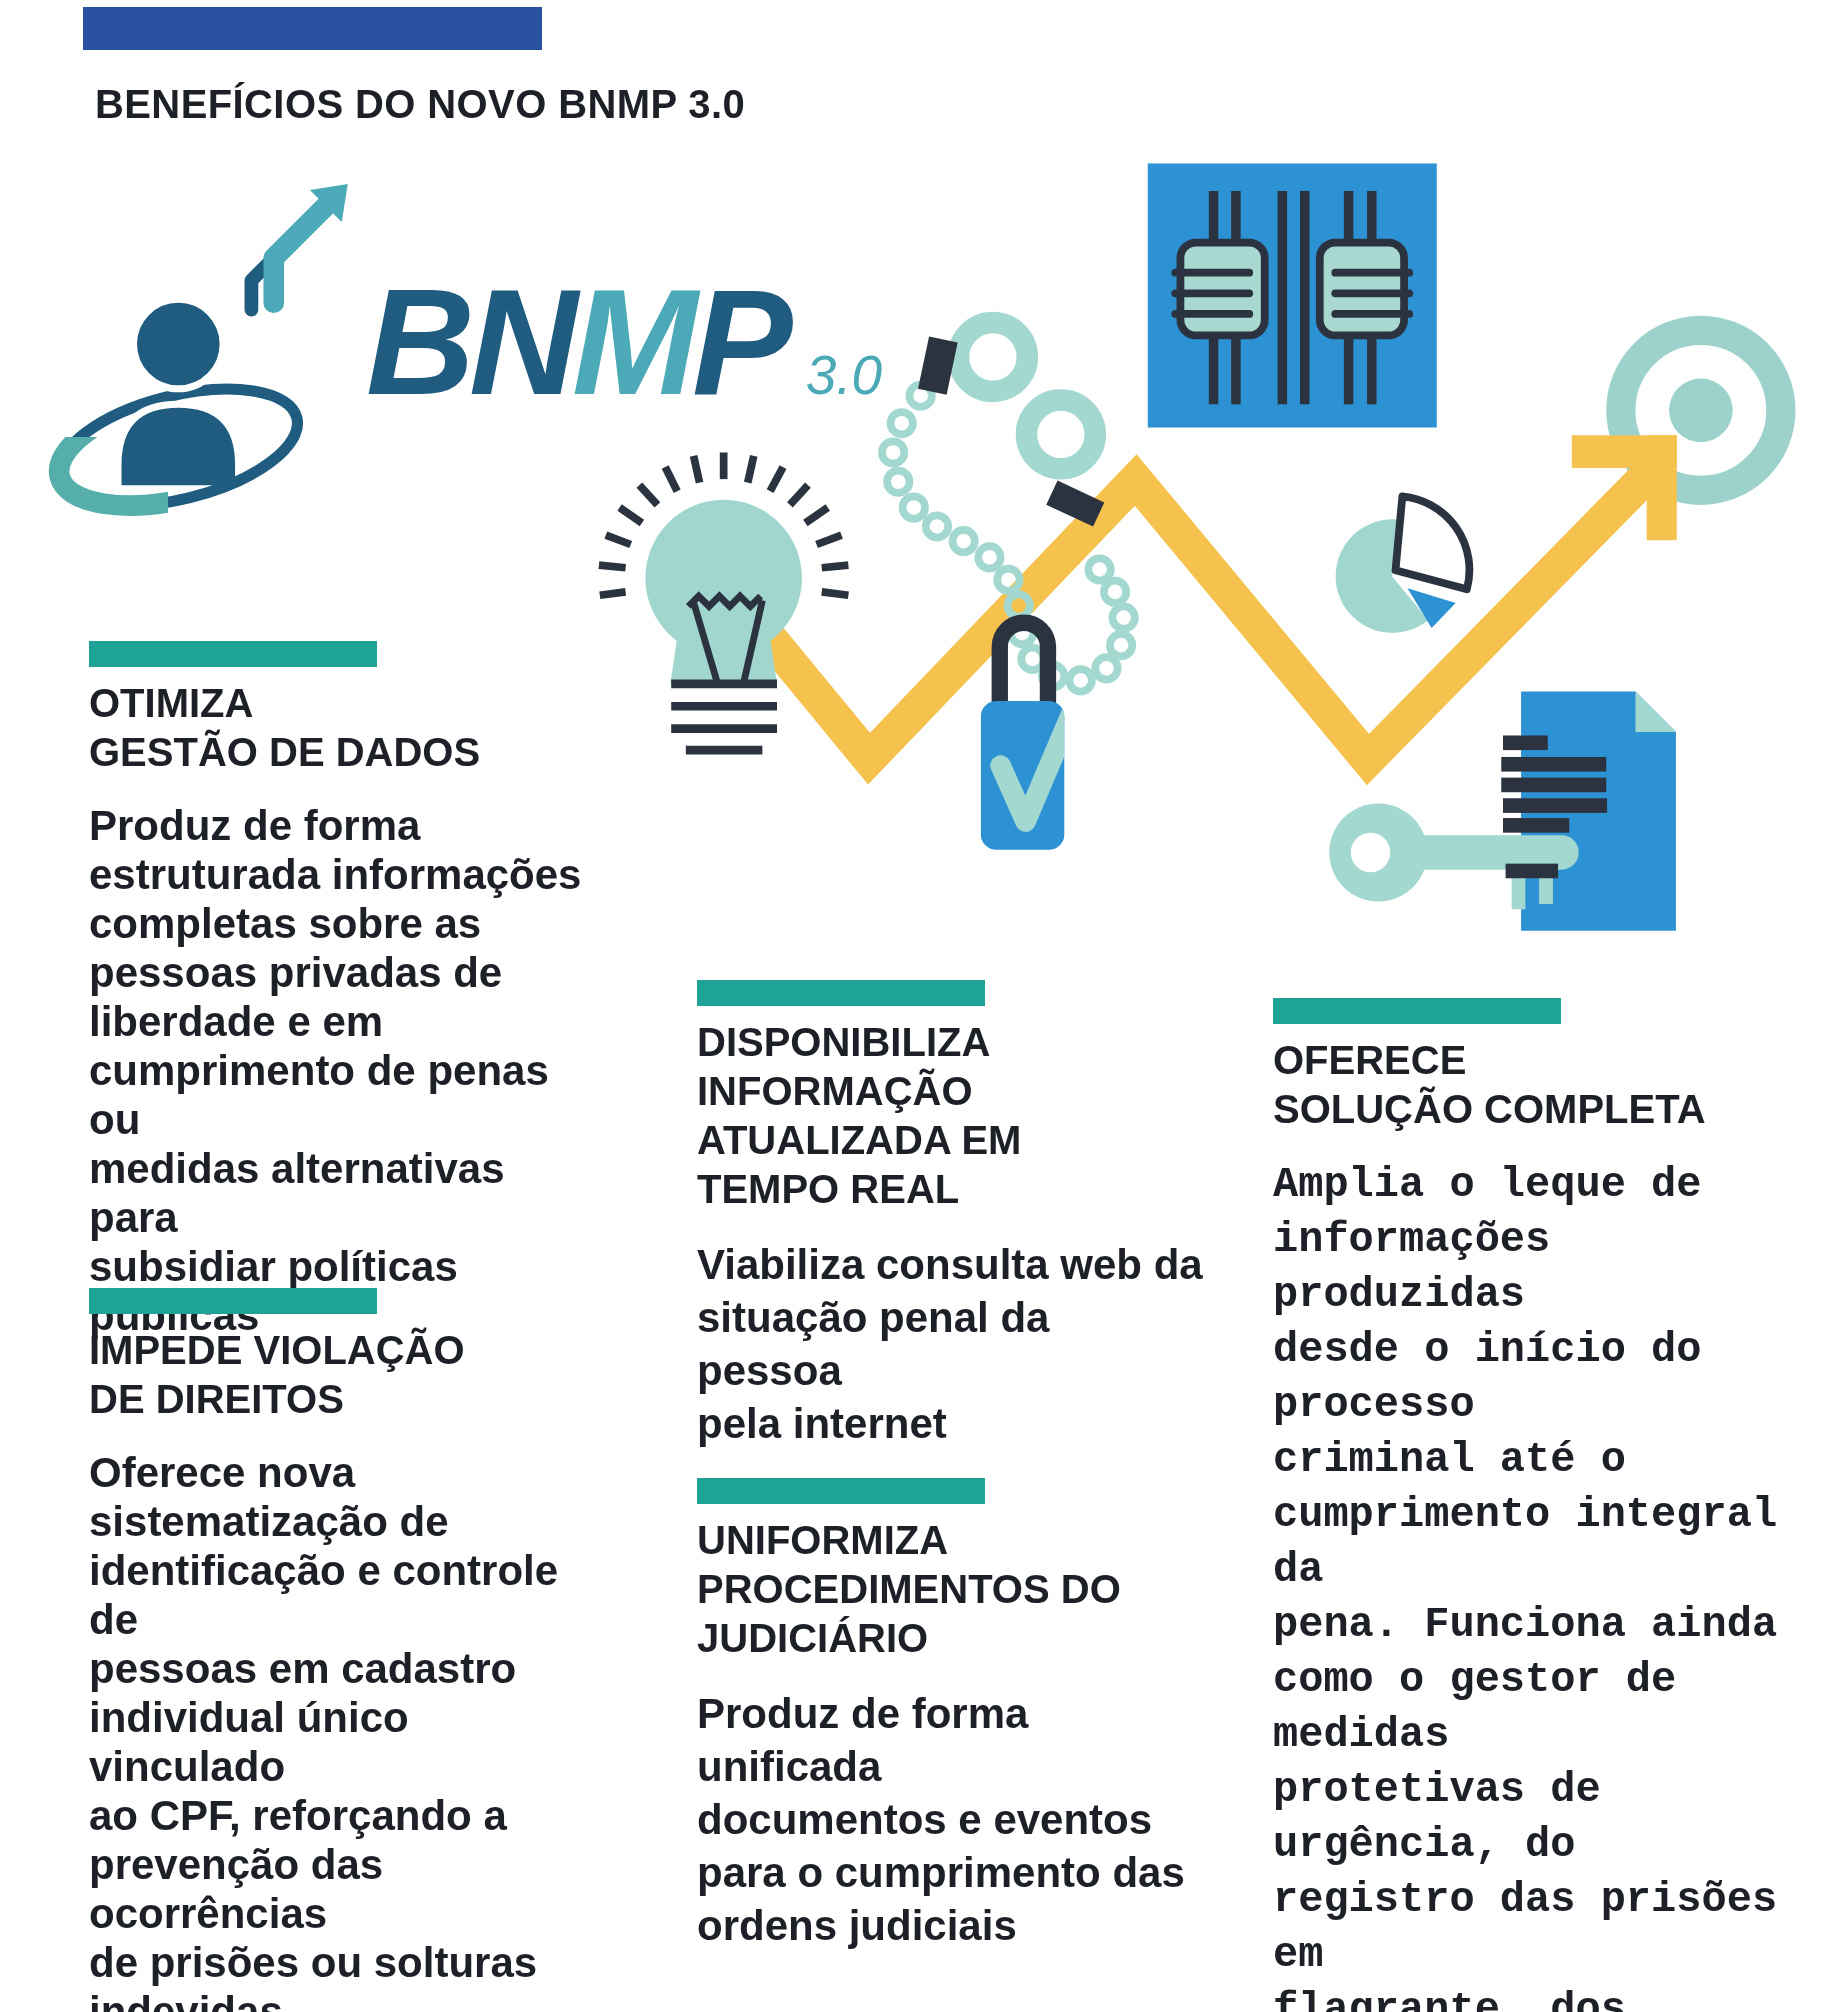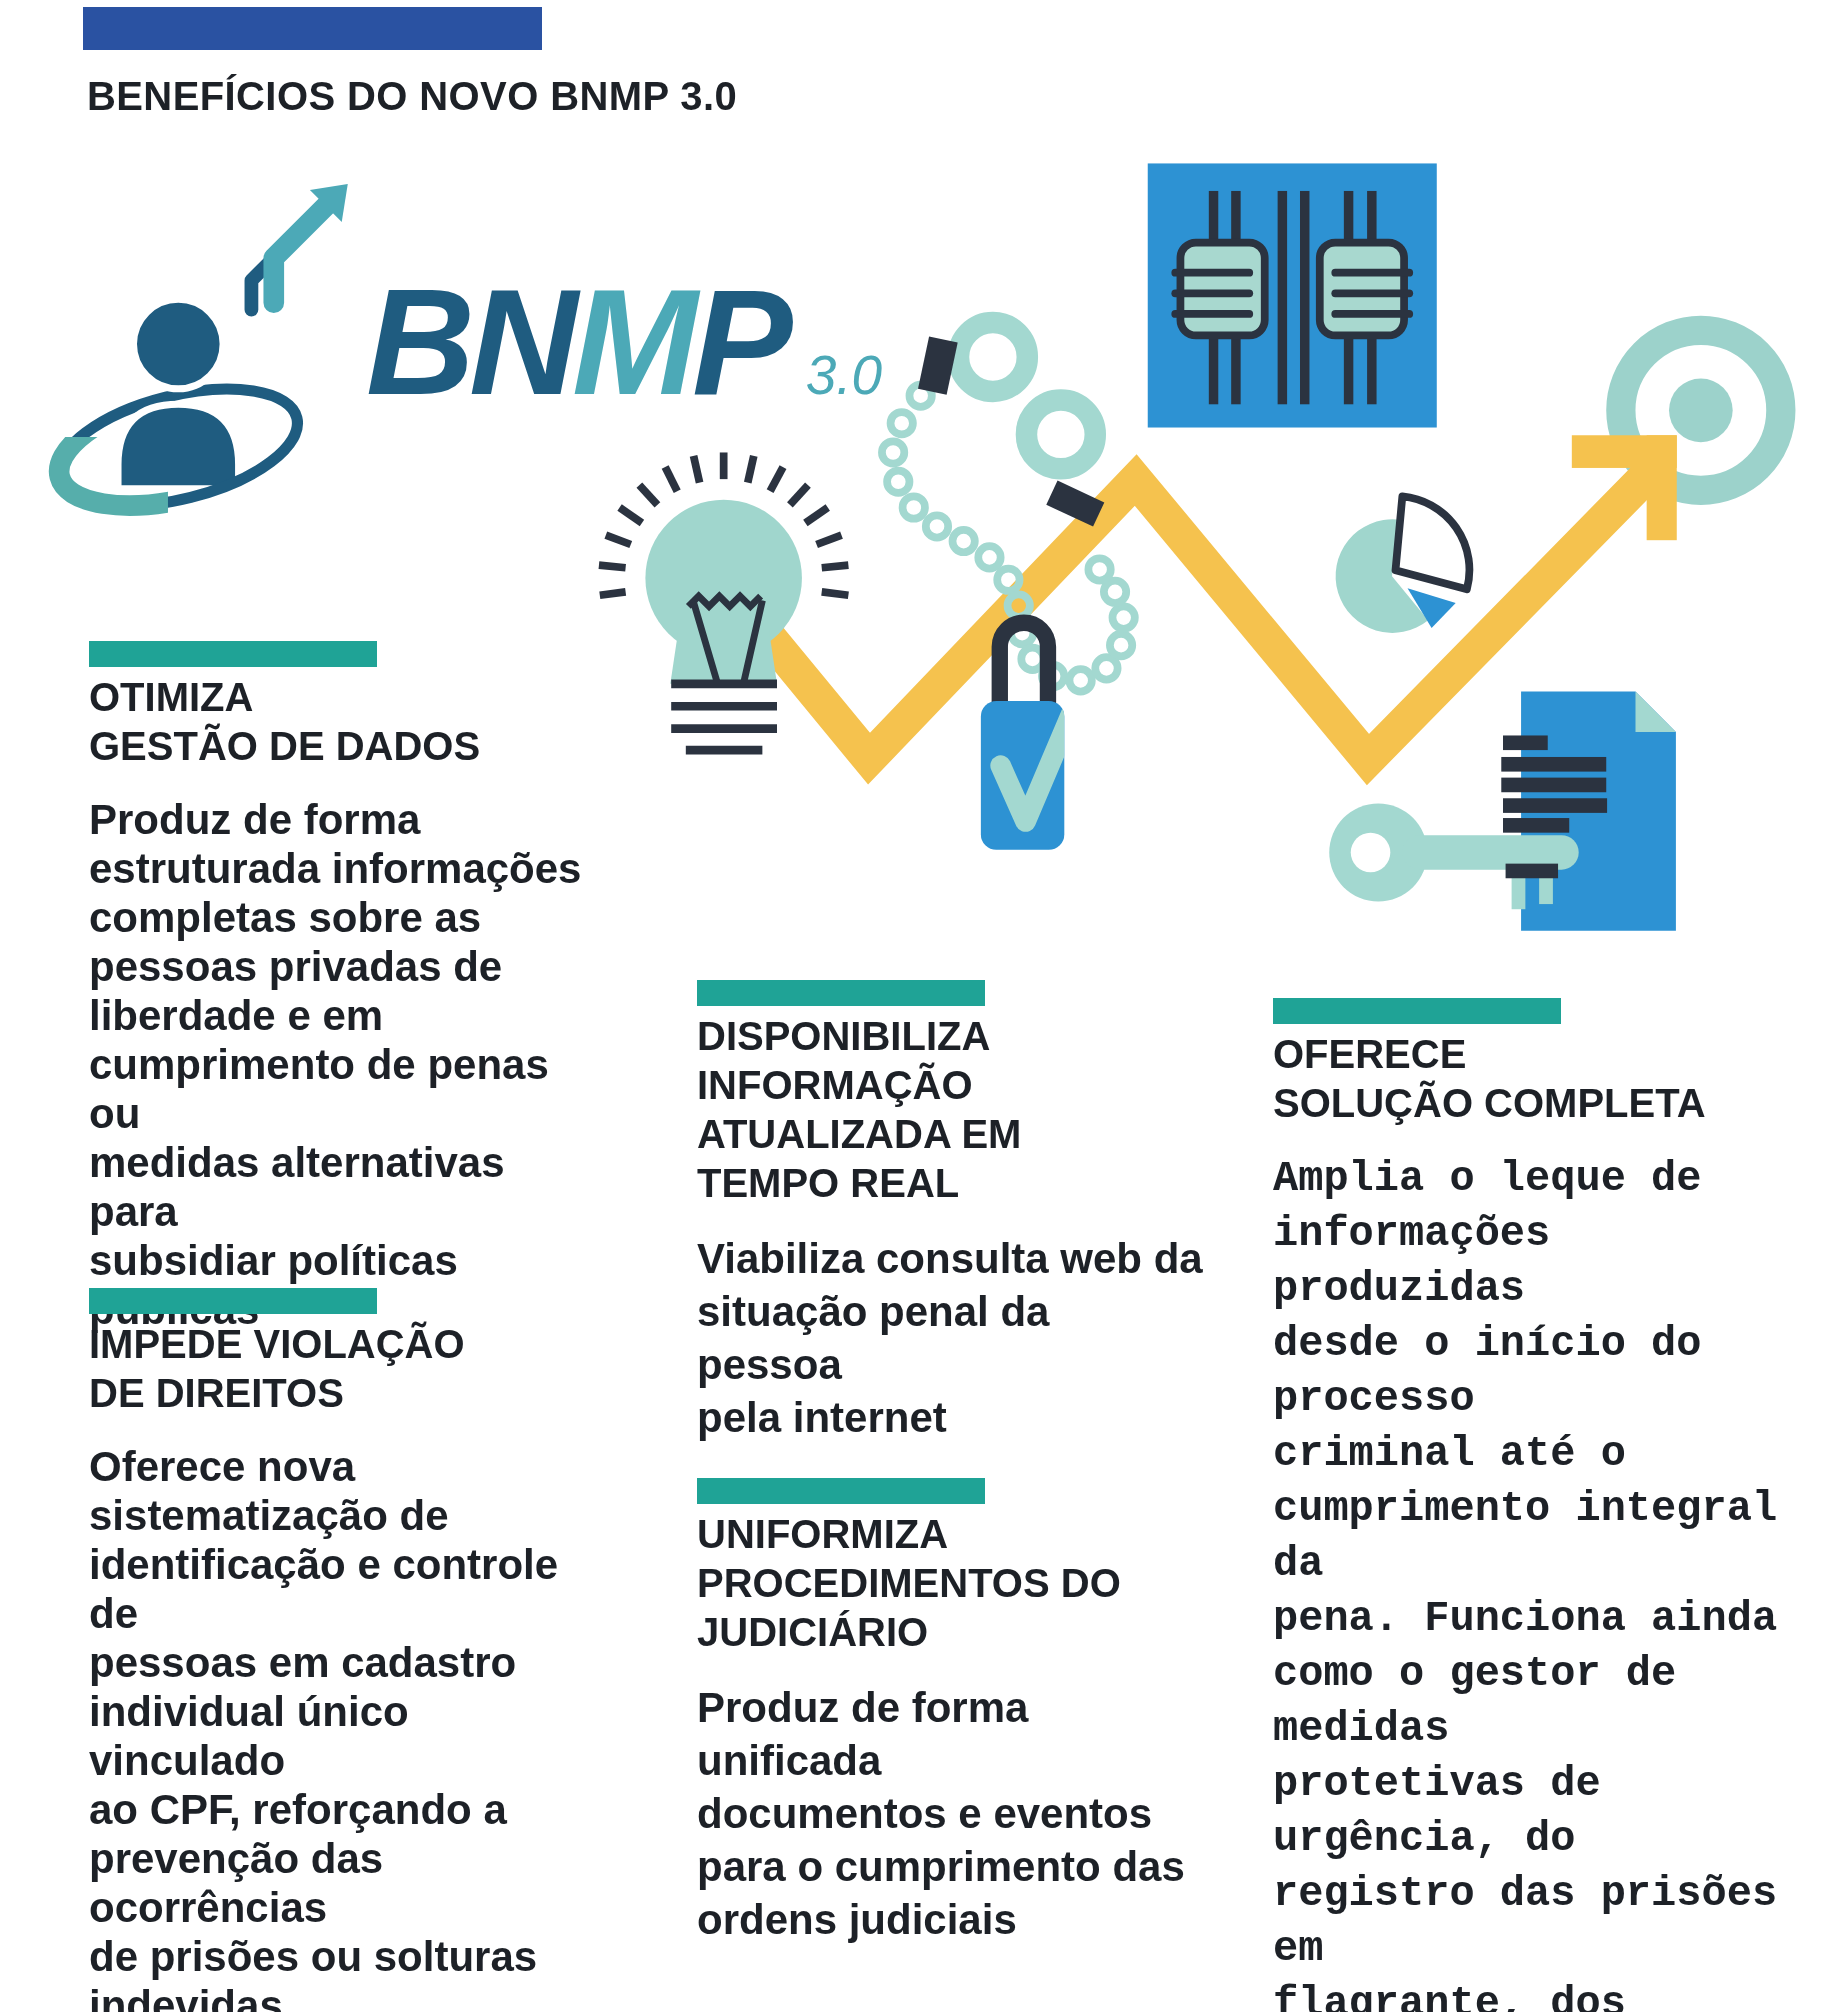--- a/index.html
+++ b/index.html
@@ -1,31 +1,31 @@
 <!DOCTYPE html>
 <html style="font-size:13.8px"><head>
 <meta charset="utf-8">
 <style>
   html,body{margin:0;padding:0;background:#ffffff;}
   body{font-family:"Liberation Sans", sans-serif;}
   .canvas{position:relative;width:1837px;height:2012px;background:#fff;overflow:hidden;}
   .topbar{position:absolute;left:83px;top:6.9px;width:459px;height:43px;background:#2A52A2;}
-  .page-title{position:absolute;left:87px;top:74px;margin:0;font-size:40px;font-weight:bold;
+  .page-title{position:absolute;left:87px;top:74px;margin:8px;font-size:40px;font-weight:bold;
               letter-spacing:0.4px;color:#1D2127;}
   .illo{position:absolute;left:0;top:0;}
   .logo-word{position:absolute;left:366px;top:255px;font-style:italic;font-weight:bold;
              font-size:151px;letter-spacing:-6px;white-space:nowrap;}
   .lw-navy{color:#1F5C80;}
   .lw-teal{color:#4CA9B7;}
   .lw-ver{font-size:55px;font-weight:400;color:#4CA9B7;letter-spacing:0;margin-left:19px;}
   .logo-sub{position:absolute;left:389px;top:397px;font-size:29px;font-weight:bold;color:#2A5D86;
             line-height:40px;white-space:pre-line;}
   .sec{position:absolute;}
   .accent{width:288px;height:26px;background:#1FA396;}
-  .sec-title{margin:6px 0 0 0;font-size:40px;line-height:49px;font-weight:bold;color:#1D2127;
+  .sec-title{margin:12px 0 0 0;font-size:40px;line-height:49px;font-weight:bold;color:#1D2127;
              white-space:pre-line;}
   .sec-body{margin:24px 0 0 0;font-size:42px;font-weight:bold;color:#1D2127;white-space:pre-line;}
   .lh57{line-height:49px;}
   .lh62{line-height:53px;}
   .lh64{line-height:55px;font-family:Liberation Mono, monospace;}
 </style>
 </head>
 <body>
 
 <div class="canvas">

